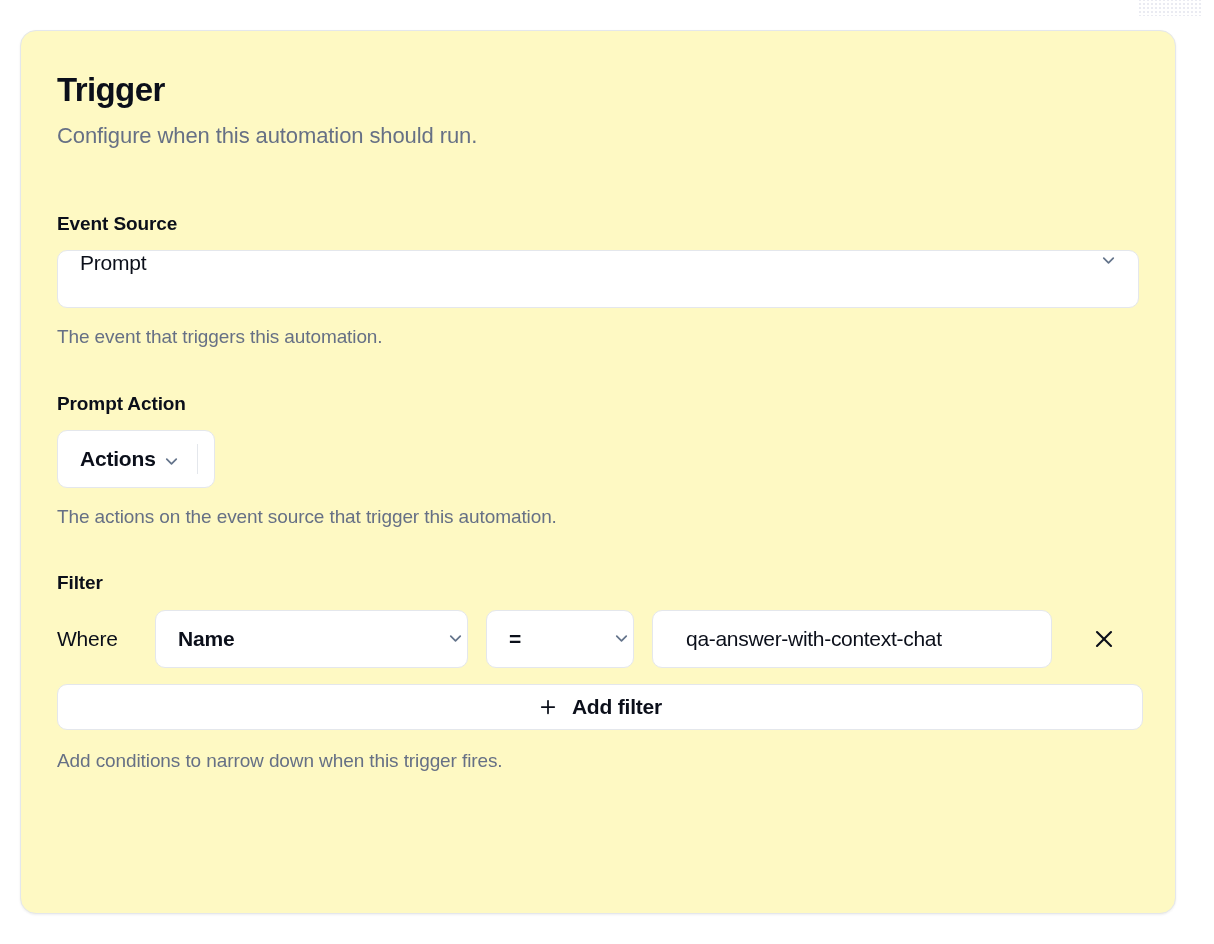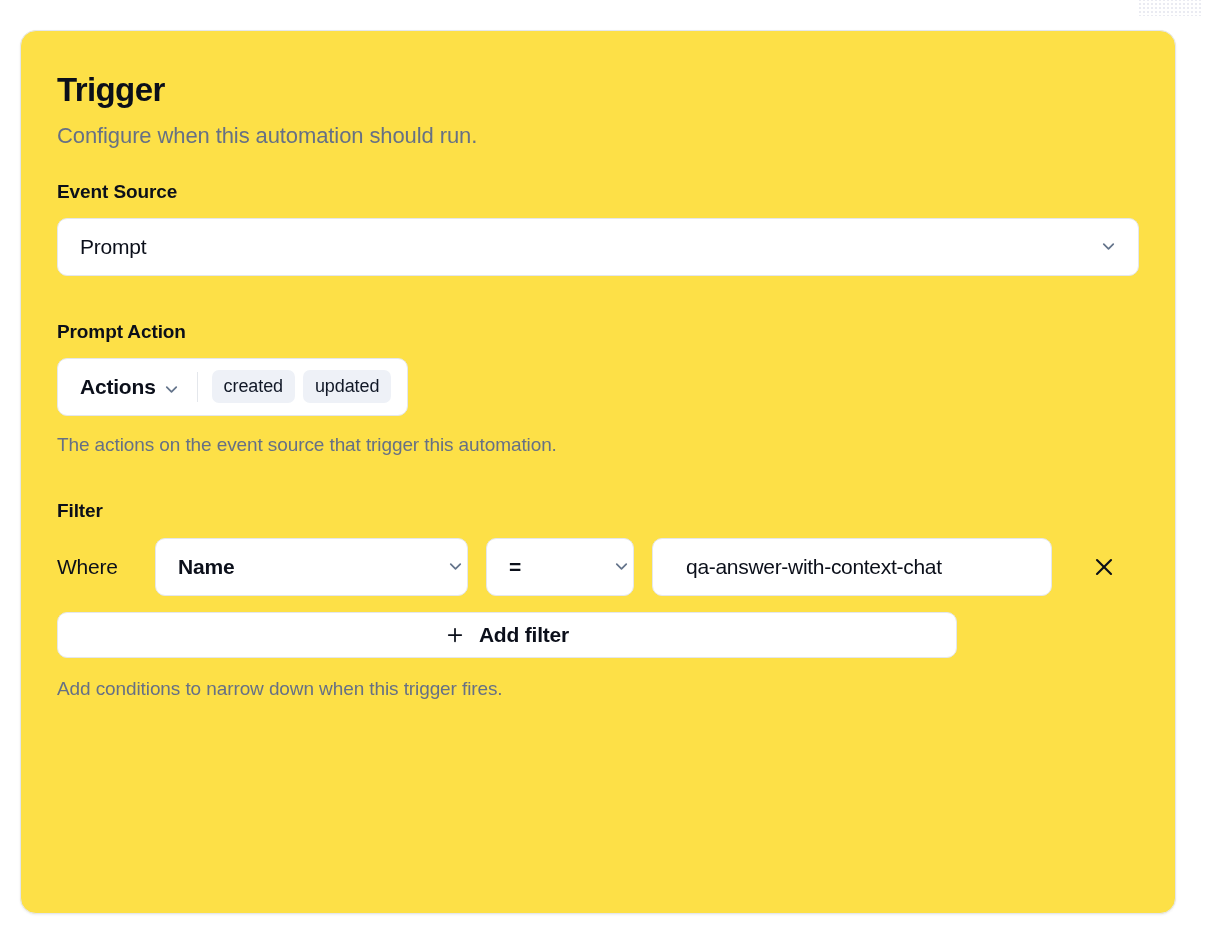--- a/index.html
+++ b/index.html
@@ -32,21 +32,21 @@
     opacity: 0.85;
     pointer-events: none;
   }
 
   .card {
     position: absolute;
     left: 20px;
     top: 30px;
     width: 1156px;
     height: 884px;
-    background: #fde047;
+    background: #fef9c3;
     border: 1px solid #e4e7ec;
     border-radius: 16px;
     box-shadow: 0 1px 3px rgba(16, 24, 40, 0.04),
                 0 1px 2px rgba(16, 24, 40, 0.03);
     padding: 28px 36px 0 36px;
   }
 
   .card-title {
     font-size: 33px;
     font-weight: 700;
@@ -72,31 +72,30 @@
   }
 
   .field-help {
     font-size: 19px;
     font-weight: 400;
     color: #667085;
     letter-spacing: -0.1px;
   }
 
   
-  .section-event-source { margin-top: 32px; }
+  .section-event-source { margin-top: 64px; }
 
   .select-control {
     margin-top: 15px;
     height: 58px;
     width: 100%;
     border: 1px solid #e4e7ec;
     border-radius: 10px;
     background: #ffffff;
     display: flex;
-    align-items: center;
     padding: 0 20px 0 22px;
     justify-content: space-between;
     cursor: pointer;
   }
 
   .select-value {
     font-size: 21px;
     color: #0b0f1a;
     letter-spacing: -0.2px;
   }
@@ -225,21 +224,21 @@
     display: flex;
     align-items: center;
     justify-content: center;
     cursor: pointer;
     padding: 0;
   }
   .remove-filter-btn svg { display: block; }
 
   .add-filter-btn {
     margin-top: 16px;
-    width: 900px;
+    width: 1086px;
     height: 46px;
     border: 1px solid #e4e7ec;
     border-radius: 10px;
     background: #ffffff;
     display: flex;
     align-items: center;
     justify-content: center;
     gap: 14px;
     cursor: pointer;
     font-family: "Liberation Sans", sans-serif;
@@ -274,41 +273,38 @@
 
       <div class="select-control">
         <span class="select-value">Prompt</span>
         <span class="chev">
           <svg viewBox="0 0 24 24" fill="none" stroke="#64748b" stroke-width="2.2" stroke-linecap="round" stroke-linejoin="round">
               <polyline points="6 9 12 15 18 9"></polyline>
             </svg>
         </span>
       </div>
 
+      <div class="field-help help-after">The event that triggers this automation.</div>
     </div>
 
     <div class="section-event-action">
       <div class="field-label">Prompt Action</div>
 
       <div class="actions-control">
         <span class="actions-trigger">
           <span class="actions-trigger-label">Actions</span>
           <span class="chev">
             <svg viewBox="0 0 24 24" fill="none" stroke="#64748b" stroke-width="2.2" stroke-linecap="round" stroke-linejoin="round">
                 <polyline points="6 9 12 15 18 9"></polyline>
               </svg>
           </span>
         </span>
 
         <span class="vdivider"></span>
 
-        <span class="badges">
-          <span class="badge">created</span>
-          <span class="badge">updated</span>
-        </span>
       </div>
 
       <div class="field-help help-after">The actions on the event source that trigger this automation.</div>
     </div>
 
     <div class="section-filter">
       <div class="field-label">Filter</div>
 
       <div class="filter-row">
         <span class="where-label">Where</span>

